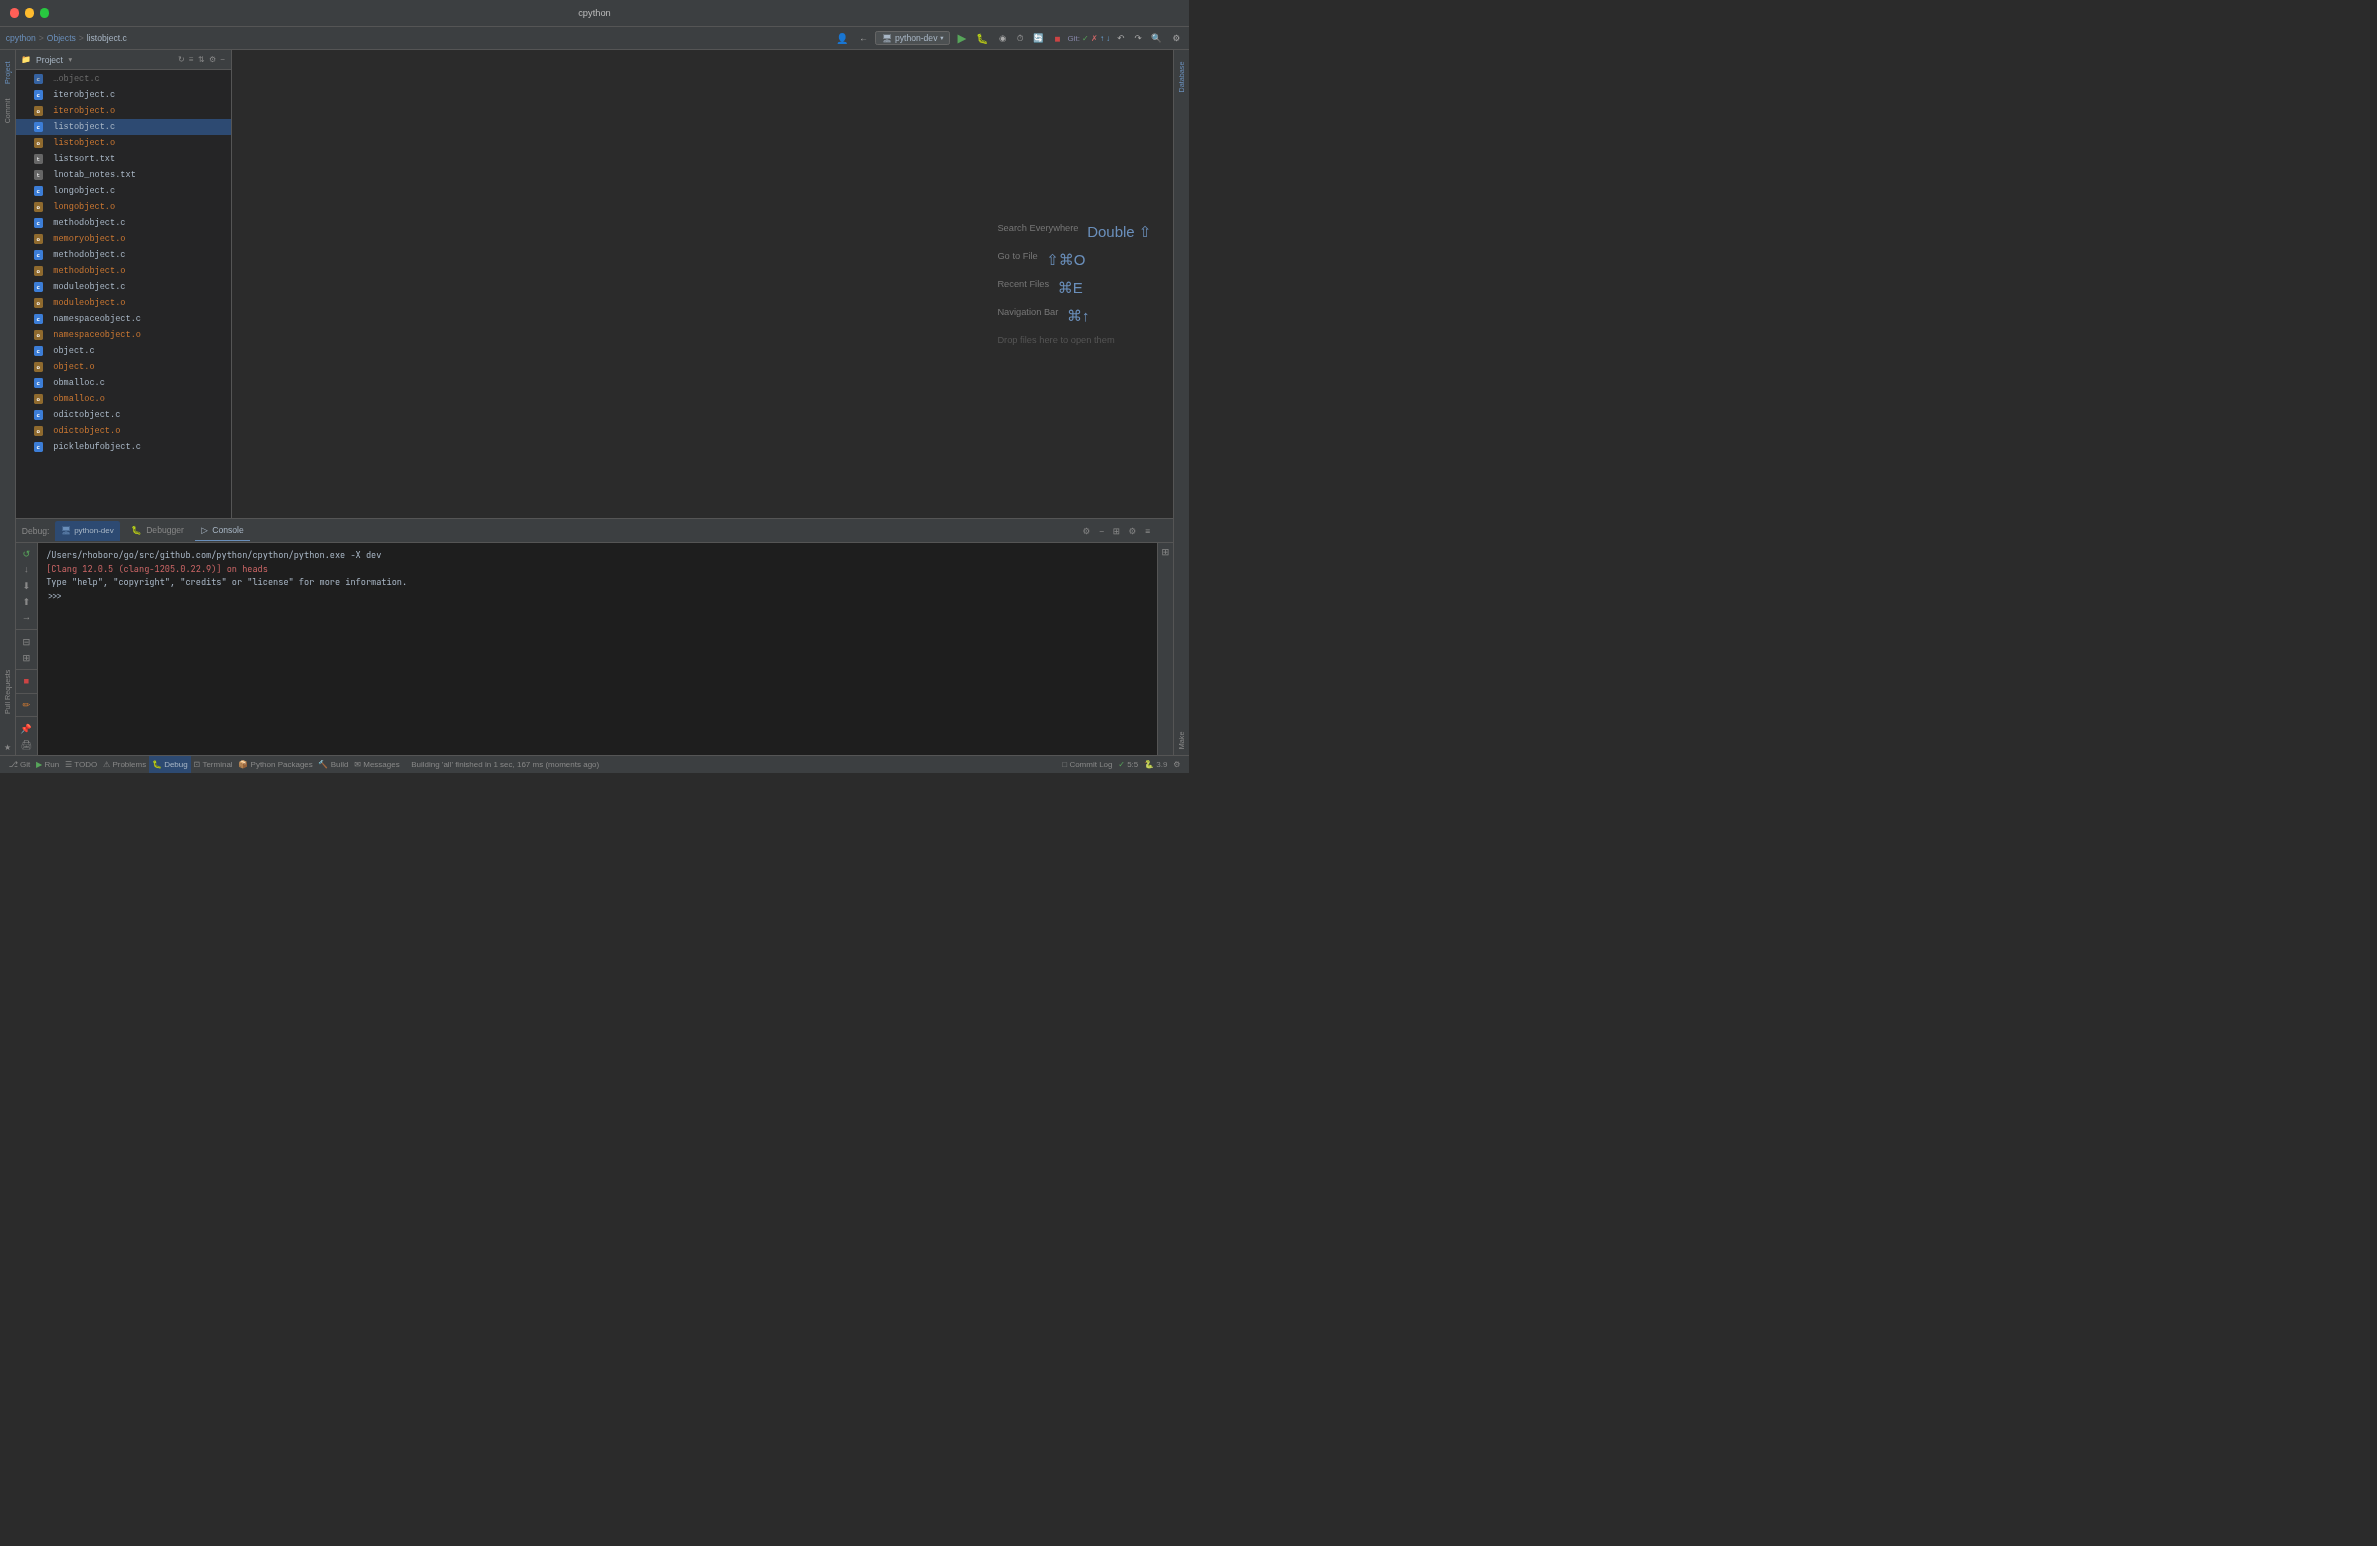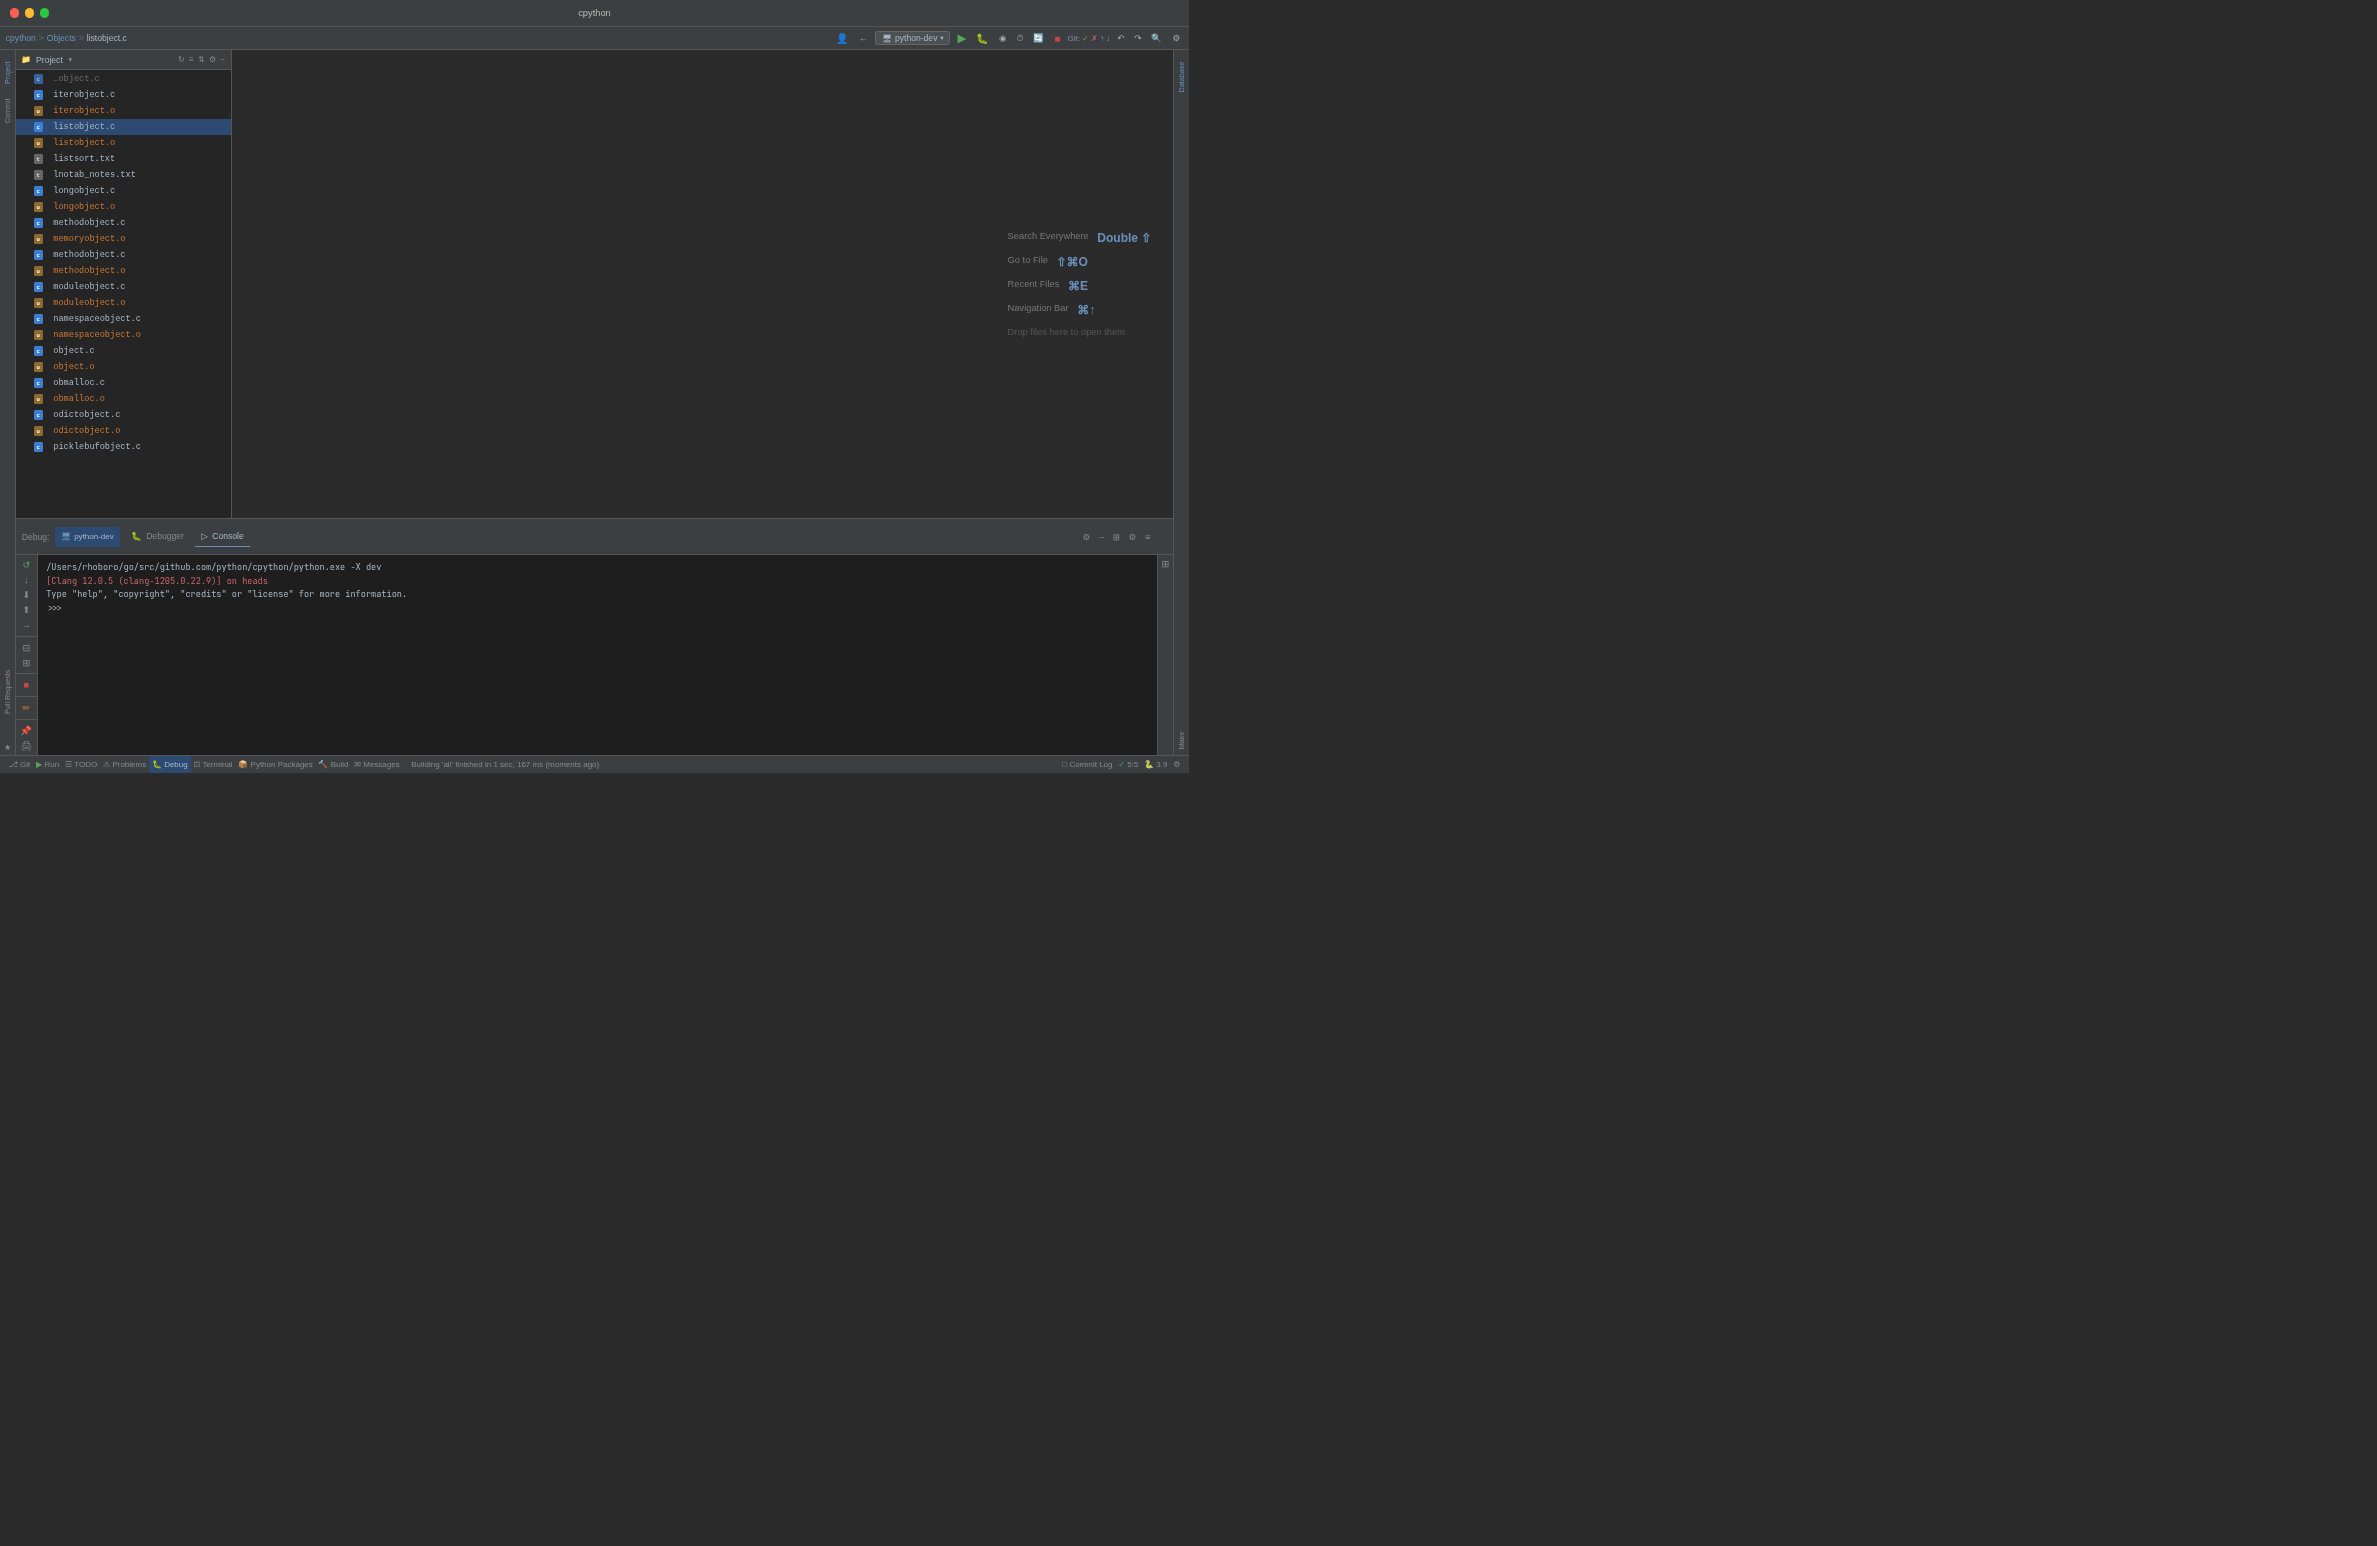--- a/index.html
+++ b/index.html
@@ -189,37 +189,36 @@
     }
     .hint-row {
       display: flex;
       align-items: flex-start;
       gap: 8.6px;
       color: #666;
       font-size: 9.3px;
     }
     .hint-key {
       color: #6a8fbb;
-      font-size: 12px;
-      font-weight: bold;
+      font-size: 15px;
     }
     .hint-label { color: #777; }
     .drop-hint { color: #555; font-size: 9.3px; }
 
     
     .bottom-panel {
       height: 237px;
       background: #2b2b2b;
       border-top: 0.7px solid #555;
       display: flex;
       flex-direction: column;
       position: relative;
     }
     .debug-header {
-      height: 36px;
+      height: 24px;
       background: #3c3f41;
       display: flex;
       align-items: center;
       padding: 0 5.8px;
       gap: 5.8px;
       border-bottom: 0.7px solid #555;
     }
     .debug-label {
       color: #888;
       font-size: 8.6px;

